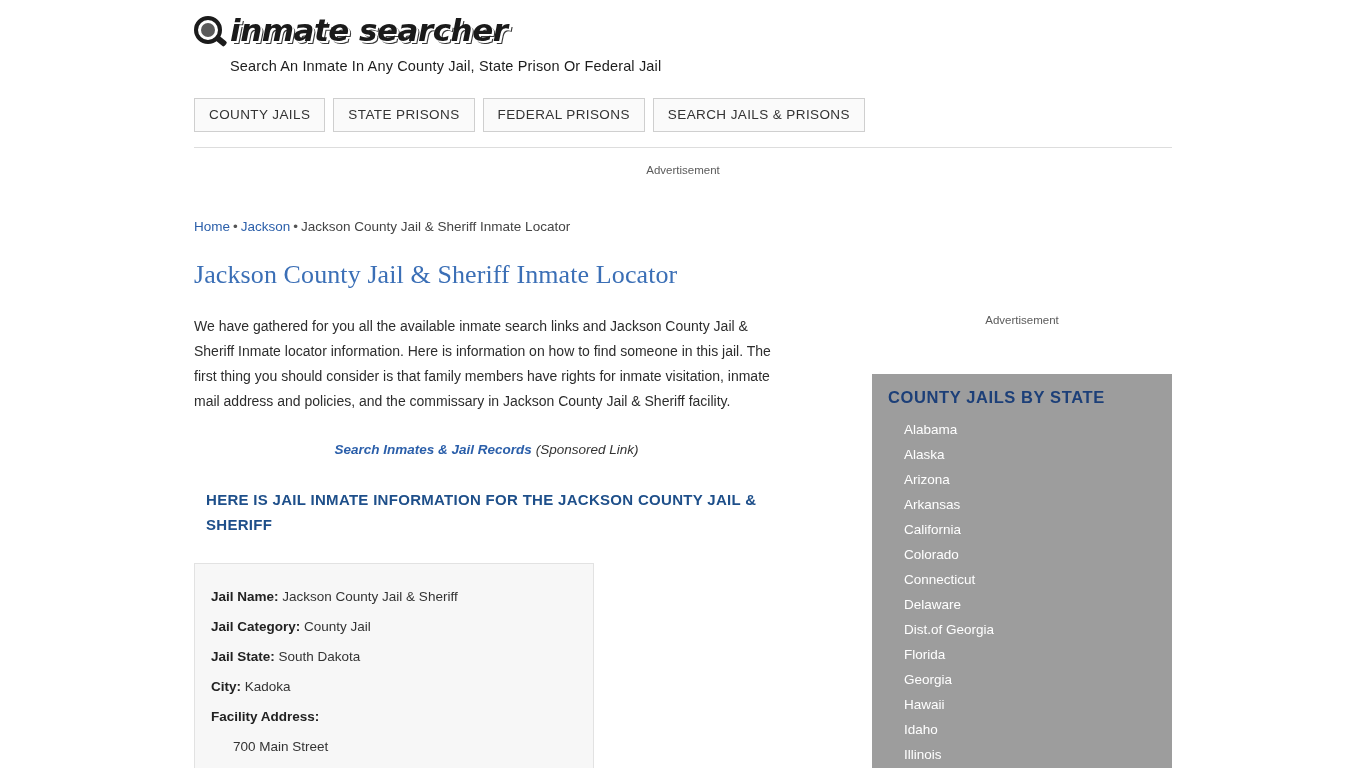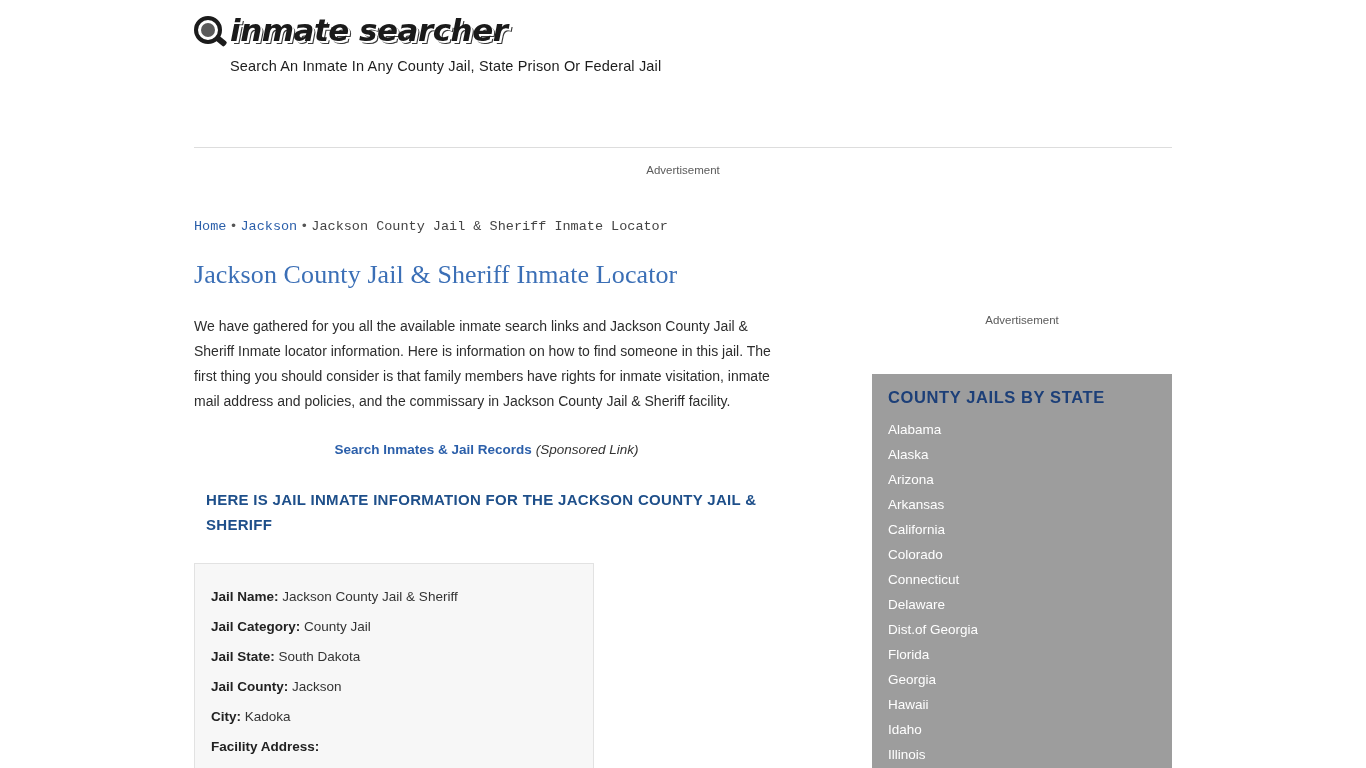--- a/index.html
+++ b/index.html
@@ -130,21 +130,20 @@
     color: #5b5b5b;
   }
 
   
   .breadcrumb {
     position: absolute;
     left: 194px;
     top: 219px;
     font-size: 13.5px;
     color: #444444;
-    font-family: Liberation Mono, monospace;
   }
   .breadcrumb a {
     color: #2b5faa;
     text-decoration: none;
   }
   .breadcrumb .sep { color: #555555; padding: 0 3px; }
 
   
   .main {
     position: absolute;
@@ -171,20 +170,21 @@
   .sponsored {
     margin: 28px 0 0 0;
     text-align: center;
     width: 585px;
     font-size: 13.5px;
   }
   .sponsored a {
     color: #2b5faa;
     font-weight: bold;
     text-decoration: none;
+    font-style: italic;
   }
   .sponsored .note {
     color: #333333;
     font-style: italic;
   }
   h2.section-title {
     margin: 30px 0 0 12px;
     font-size: 15px;
     font-weight: bold;
     color: #1e4f8a;
@@ -231,21 +231,21 @@
     letter-spacing: 0.6px;
   }
   .state-cols {
     display: flex;
     gap: 18px;
   }
   .state-col {
     display: flex;
     flex-direction: column;
   }
-  .state-col:first-child { width: 132px; }
+  .state-col:first-child { width: 132px; margin-left: 16px; }
   .state-col a {
     display: block;
     color: #ffffff;
     text-decoration: none;
     font-size: 13.5px;
     line-height: 25px;
     white-space: nowrap;
   }
 </style>
 </head>
@@ -258,20 +258,26 @@
       <div class="logo-mark">
         <div class="circle"></div>
         <div class="inner"></div>
         <div class="handle"></div>
       </div>
       <div class="logo-text">inmate searcher</div>
       <div class="tagline">Search An Inmate In Any County Jail, State Prison Or Federal Jail</div>
     </div>
   </div>
 
+  <div class="nav">
+    <a href="#">COUNTY JAILS</a>
+    <a href="#">STATE PRISONS</a>
+    <a href="#">FEDERAL PRISONS</a>
+    <a href="#">SEARCH JAILS &amp; PRISONS</a>
+  </div>
   <div class="nav-rule"></div>
 
   <div class="ad-label-top">Advertisement</div>
   <div class="ad-label-side">Advertisement</div>
 
   <div class="breadcrumb">
     <a href="#">Home</a><span class="sep">•</span><a href="#">Jackson</a><span class="sep">•</span><span>Jackson County Jail &amp; Sheriff Inmate Locator</span>
   </div>
 
   <div class="main">
@@ -290,24 +296,20 @@
         <span class="key">Jail Name:</span>
         <span>Jackson County Jail &amp; Sheriff</span>
       </div>
       <div class="row">
         <span class="key">Jail Category:</span>
         <span>County Jail</span>
       </div>
       <div class="row">
         <span class="key">Jail State:</span>
         <span>South Dakota</span>
-      </div>
-      <div class="row">
-        <span class="key">Jail County:</span>
-        <span>Jackson</span>
       </div>
       <div class="row">
         <span class="key">City:</span>
         <span>Kadoka</span>
       </div>
       <div class="row">
         <span class="key">Facility Address:</span>
       </div>
       <div class="row">
         <span class="addr-line">700 Main Street</span>

